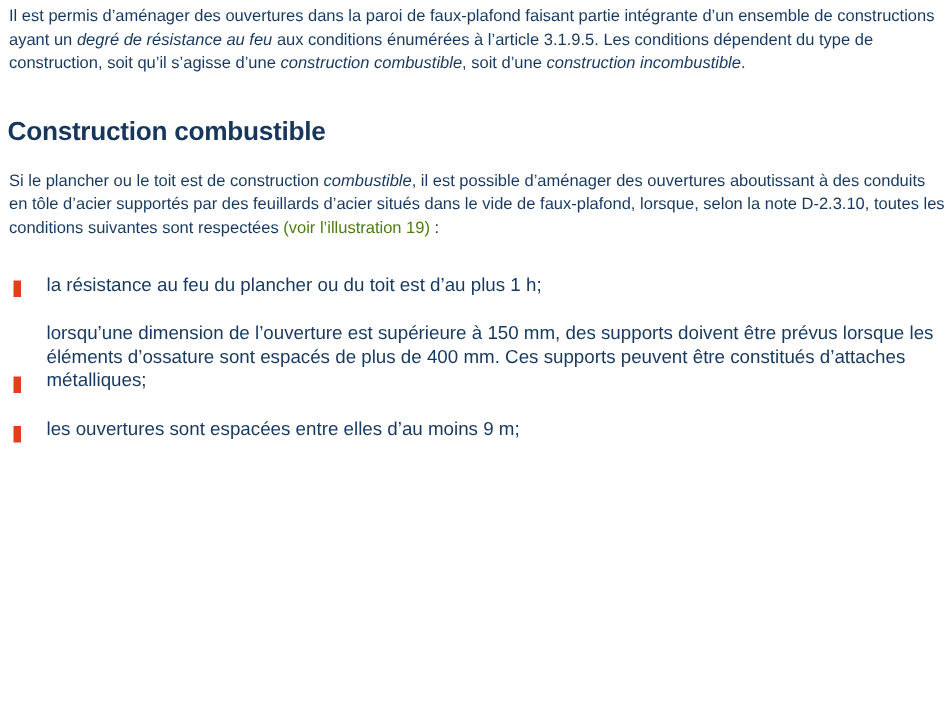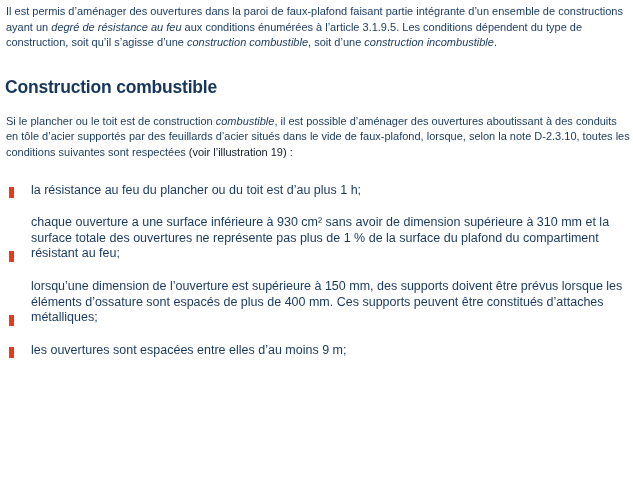--- a/index.html
+++ b/index.html
@@ -34,21 +34,21 @@
     color: #16365c;
     letter-spacing: -0.2px;
   }
   .section-paragraph {
     margin-bottom: 22px;
   }
   em {
     font-style: italic;
   }
   .illustration-link {
-    color: #0f172a;
+    color: #4d7c0f;
     cursor: pointer;
     text-decoration: none;
   }
   ul.conditions-list {
     list-style: none;
     margin: 0;
     padding: 0;
   }
   li.condition-item {
     display: flex;
@@ -83,24 +83,20 @@
 
   <p class="body-text section-paragraph"><span>Si le plancher ou le toit est de construction </span><em>combustible</em><span>, il est possible d’aménager des ouvertures aboutissant à des conduits en tôle d’acier supportés par des feuillards d’acier situés dans le vide de faux-plafond, lorsque, selon la note D-2.3.10, toutes les conditions suivantes sont respectées </span><span class="illustration-link">(voir l’illustration 19)</span><span> :</span></p>
 
   <ul class="conditions-list">
     <li class="condition-item">
       <span class="bullet-marker"></span>
       <span class="condition-text">la résistance au feu du plancher ou du toit est d’au plus 1 h;</span>
     </li>
     <li class="condition-item">
       <span class="bullet-marker"></span>
-      <span class="condition-text">chaque ouverture a une surface inférieure à 930 cm² sans avoir de dimension supérieure à 310 mm et la surface totale des ouvertures ne représente pas plus de 1 % de la surface du plafond du compartiment résistant au feu;</span>
-    </li>
-    <li class="condition-item">
-      <span class="bullet-marker"></span>
       <span class="condition-text">lorsqu’une dimension de l’ouverture est supérieure à 150 mm, des supports doivent être prévus lorsque les éléments d’ossature sont espacés de plus de 400 mm. Ces supports peuvent être constitués d’attaches métalliques;</span>
     </li>
     <li class="condition-item">
       <span class="bullet-marker"></span>
       <span class="condition-text">les ouvertures sont espacées entre elles d’au moins 9 m;</span>
     </li>
   </ul>
 
 </div>
 

